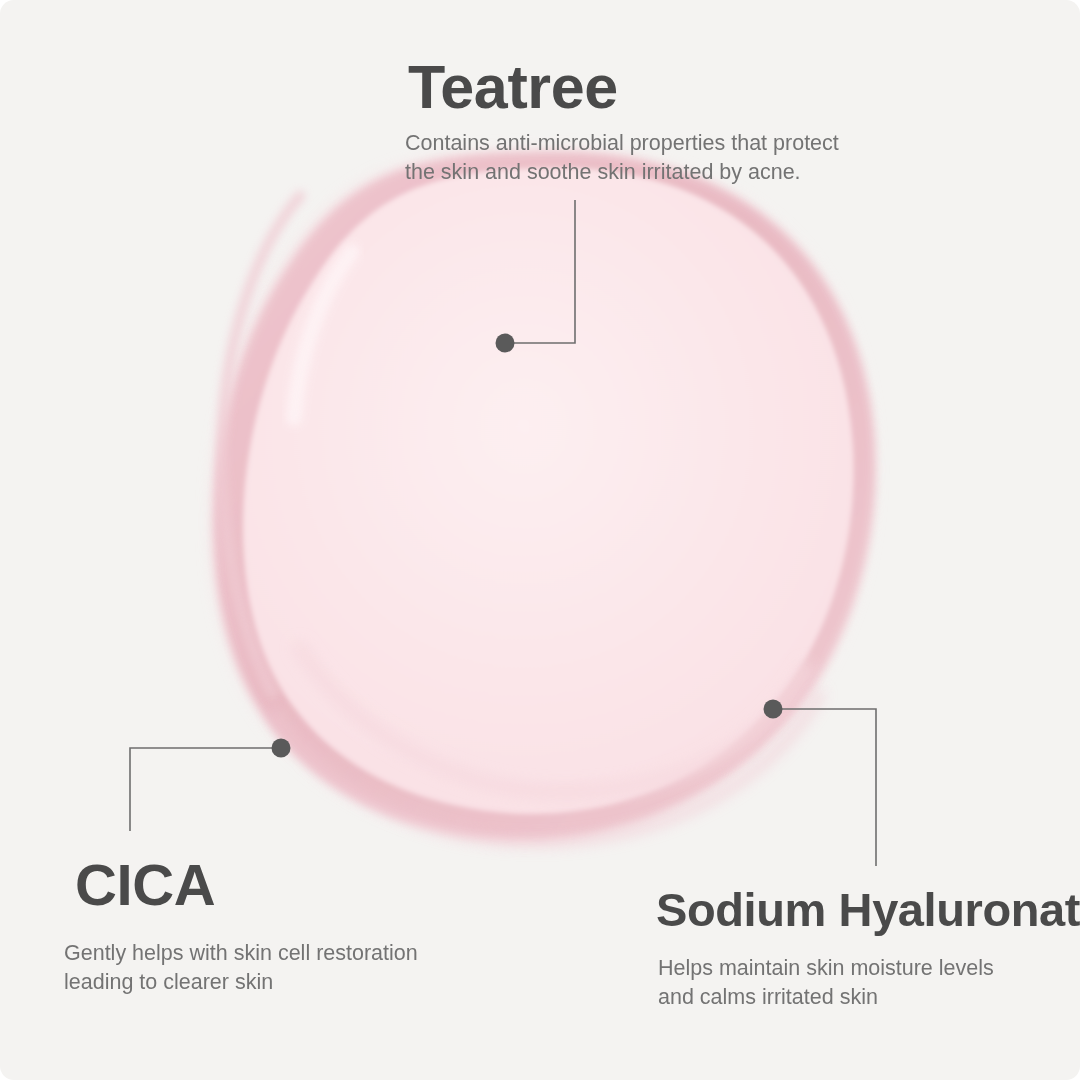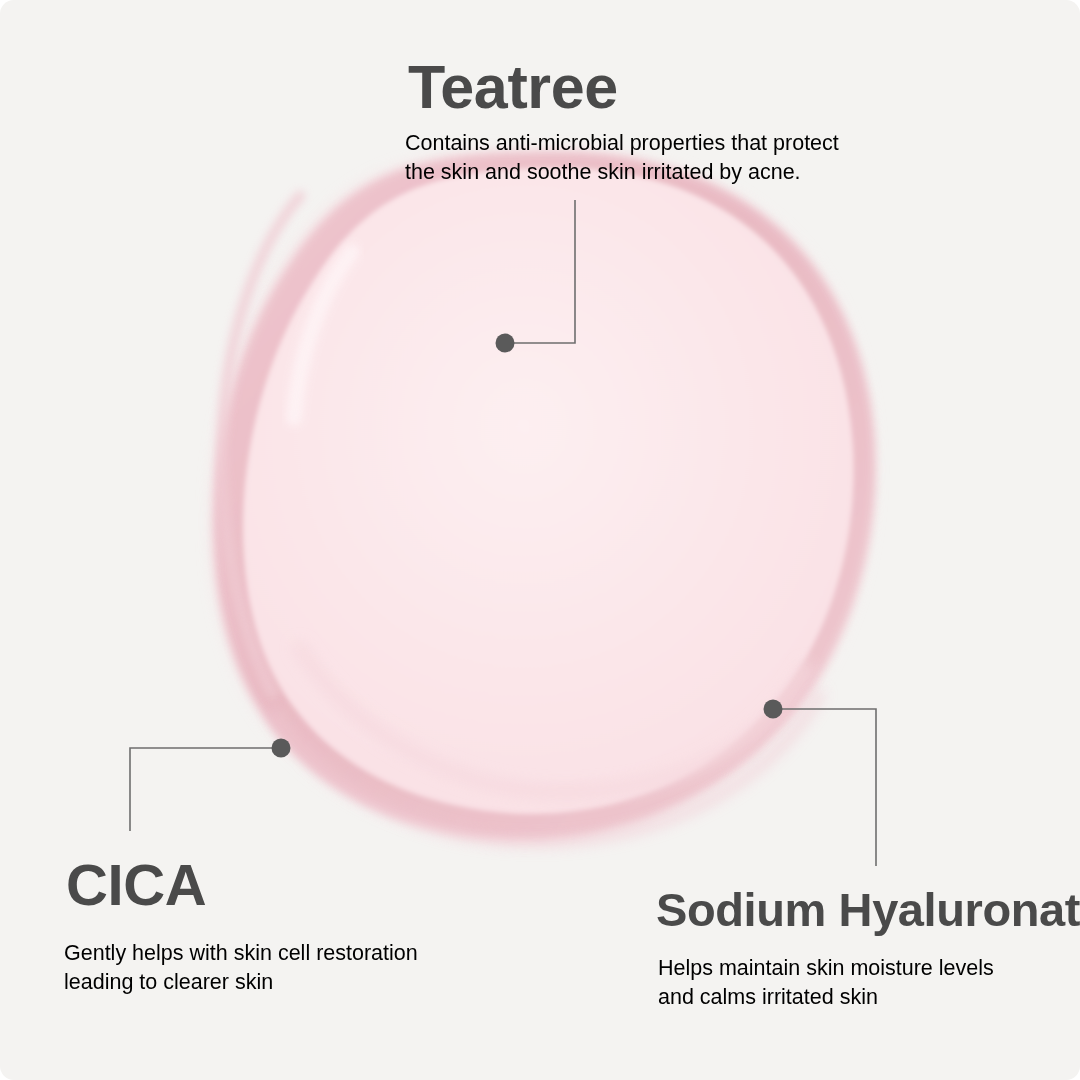--- a/index.html
+++ b/index.html
@@ -37,21 +37,21 @@
   }
   .callout-title {
     margin: 0;
     color: #4A4A4A;
     font-weight: bold;
     letter-spacing: -0.4px;
     white-space: nowrap;
   }
   .callout-desc {
     margin: 0;
-    color: #000000;
+    color: #737373;
     font-weight: normal;
     white-space: pre-line;
   }
 
   
   #callout-teatree {
     left: 405px;
     top: 52px;
   }
   #callout-teatree .callout-title {
@@ -66,21 +66,21 @@
   }
 
   
   #callout-cica {
     left: 64px;
     top: 852px;
   }
   #callout-cica .callout-title {
     font-size: 58px;
     line-height: 66px;
-    margin-left: 2px;
+    margin-left: 11px;
   }
   #callout-cica .callout-desc {
     font-size: 21.5px;
     line-height: 29px;
     margin-top: 21px;
   }
 
   
   #callout-sodium {
     left: 656px;

